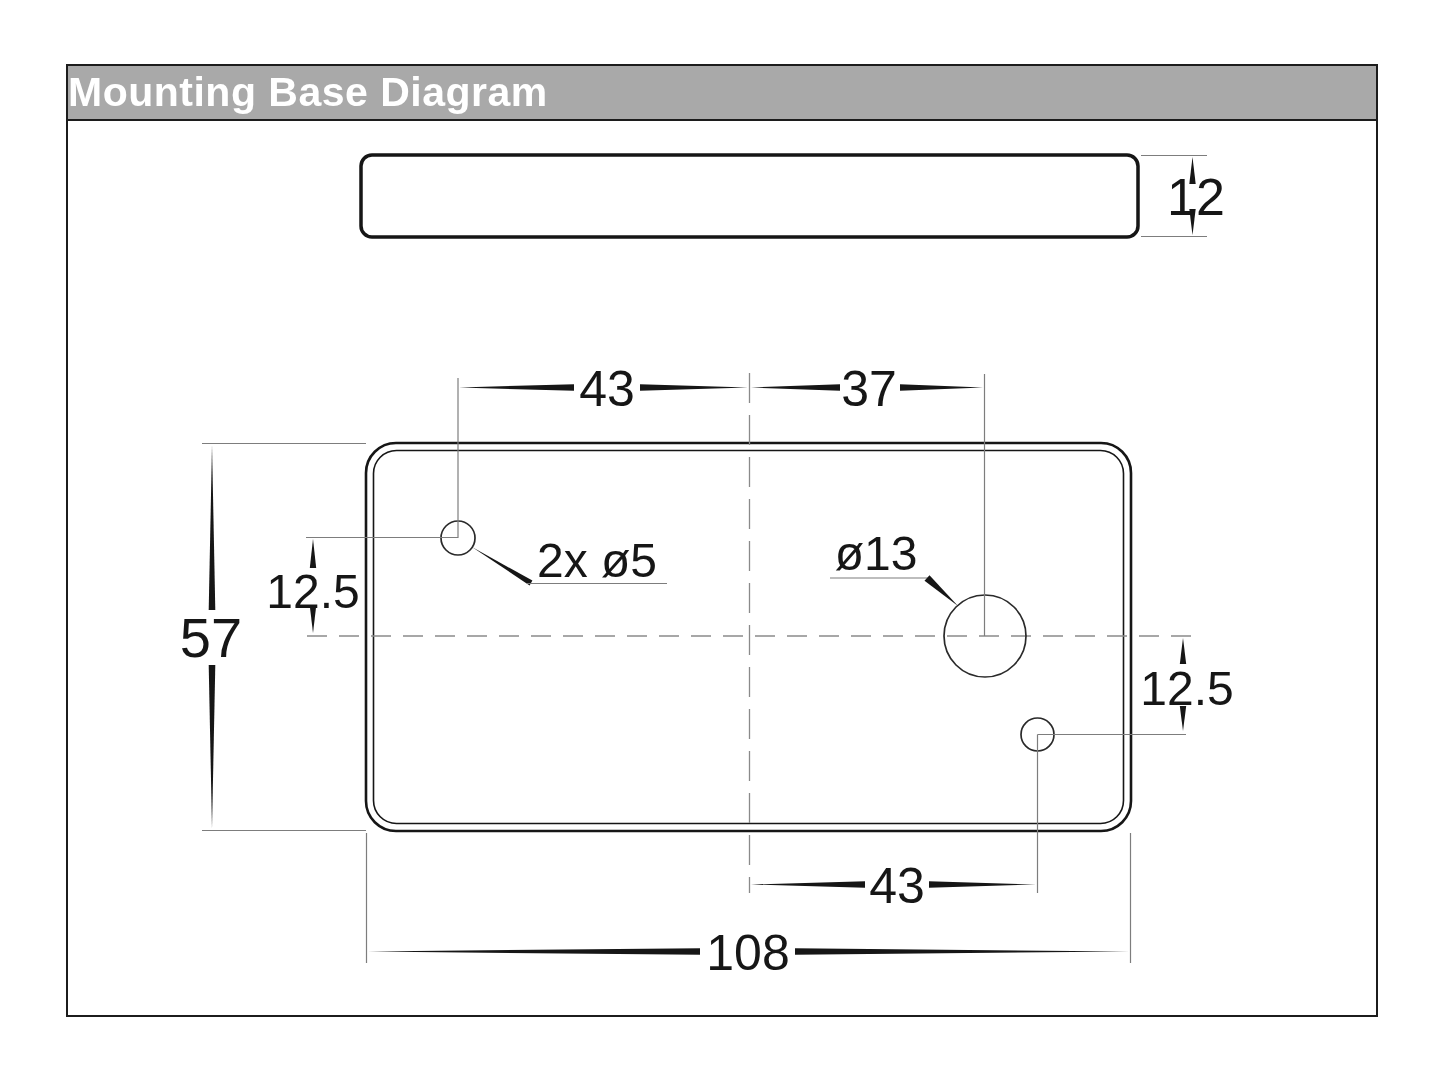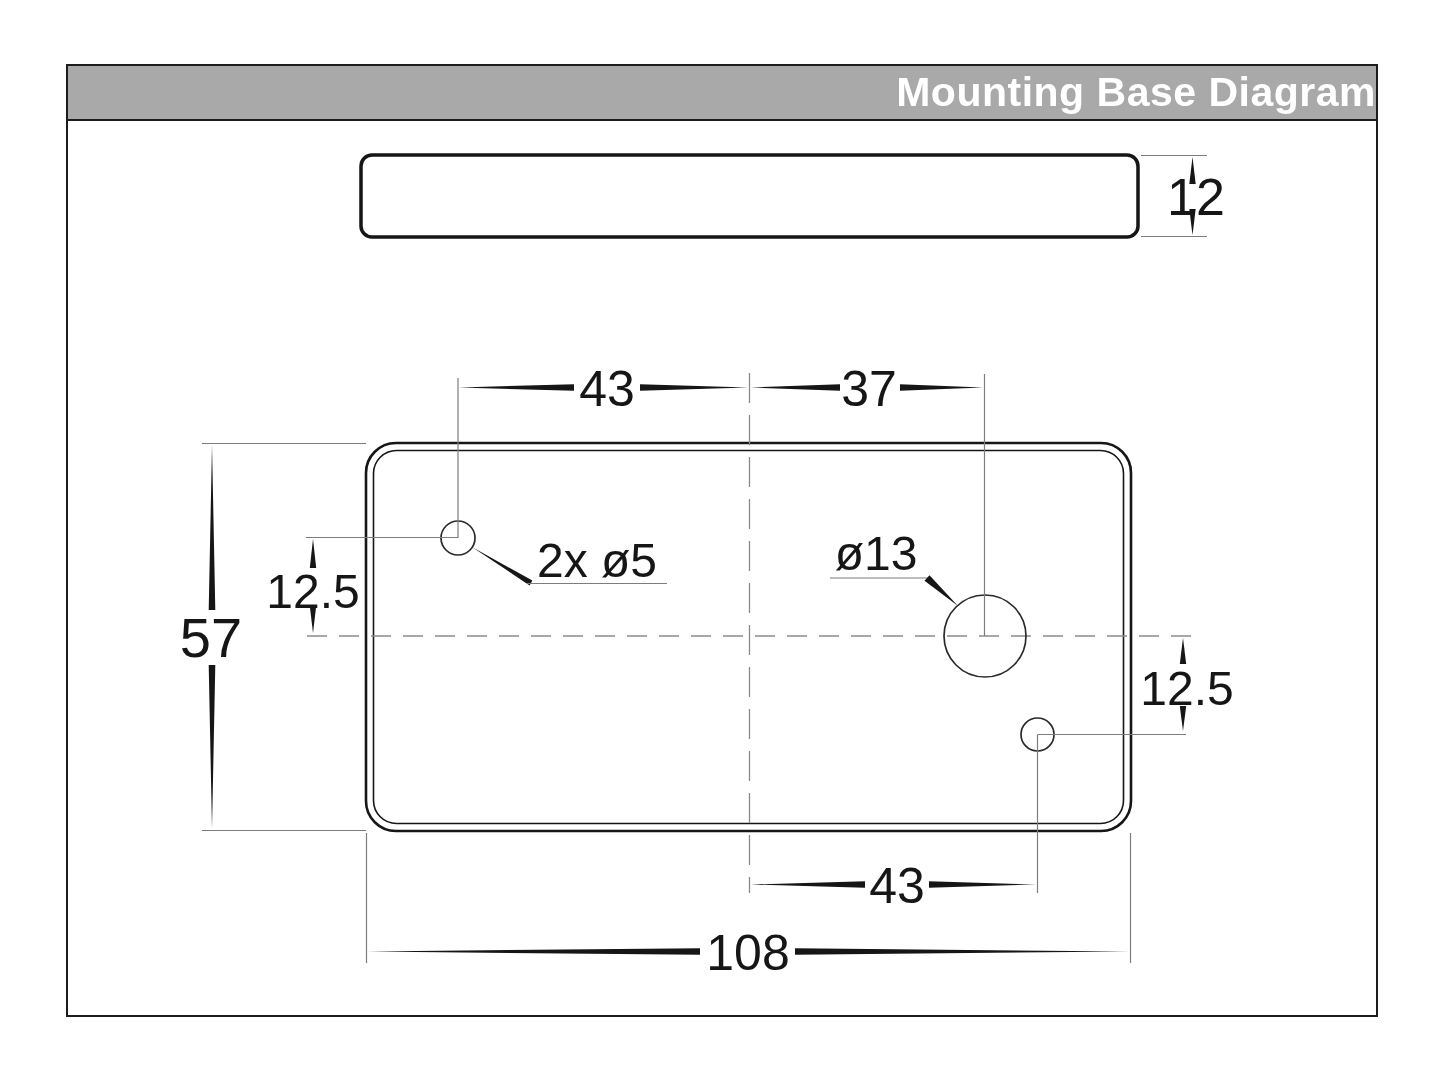--- a/index.html
+++ b/index.html
@@ -16,21 +16,21 @@
     width:1308px;height:949px;
     border:2px solid #1c1c1c;
     background:#ffffff;
   }
   .titlebar{
     position:absolute;
     left:0;top:0;right:0;
     height:53px;
     background:#a9a9a9;
     border-bottom:2px solid #1c1c1c;
-    display:flex;align-items:center;justify-content:flex-end;
+    display:flex;align-items:center;justify-content:flex-start;
   }
   .title-text{
     font-size:41px;
     font-weight:bold;
     color:#ffffff;
     letter-spacing:0.5px;
     white-space:nowrap;
   }
   svg.drawing{
     position:absolute;left:0;top:0;

